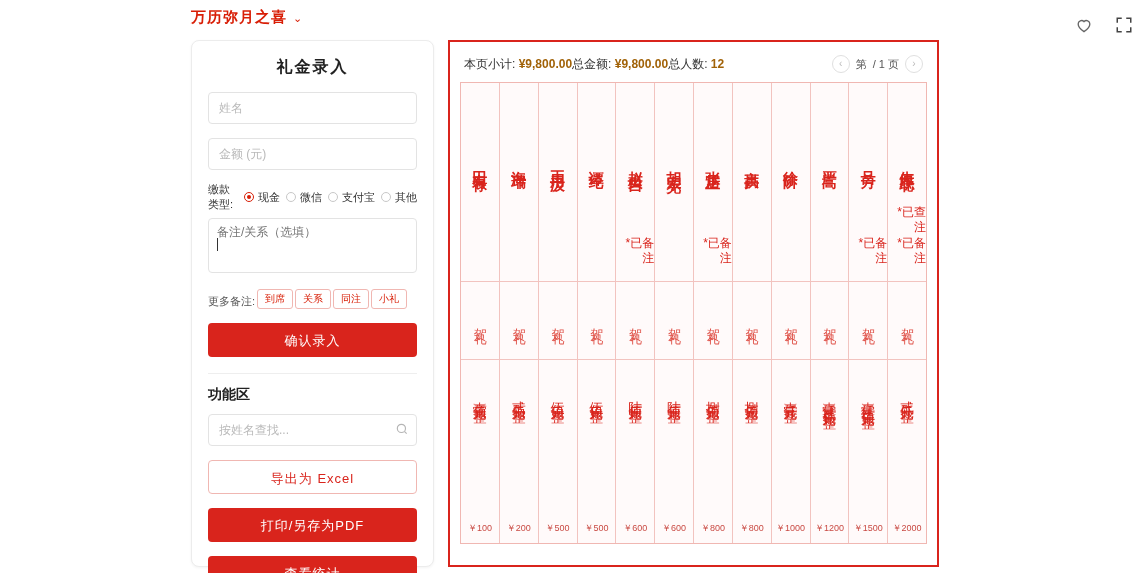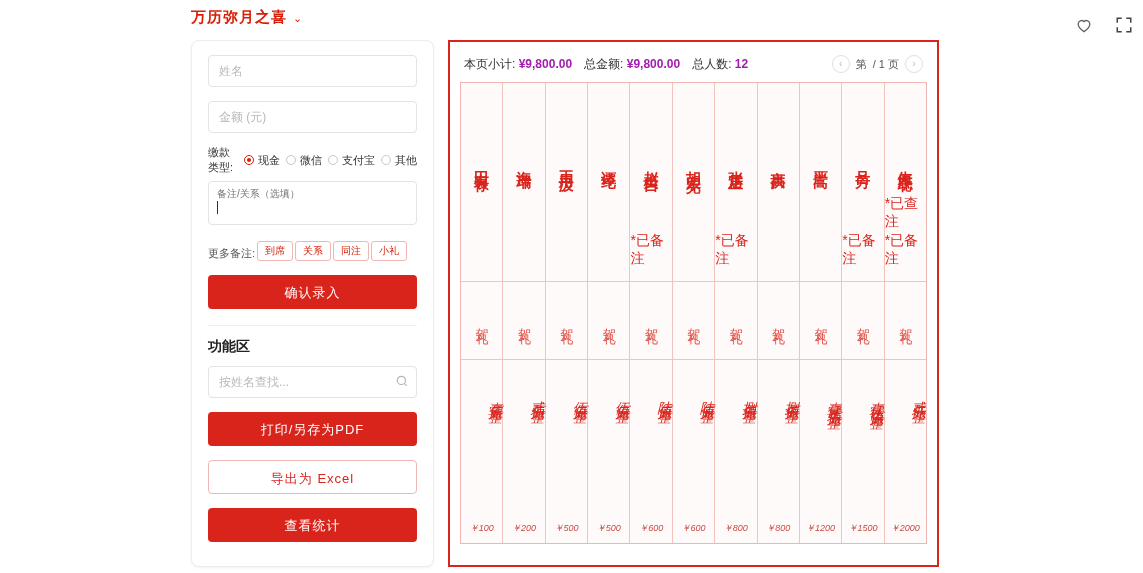--- a/index.html
+++ b/index.html
@@ -71,23 +71,23 @@
     position:relative;
   }
   .radio-dot.on { border-color:#d81e06; }
   .radio-dot.on::after {
     content:""; position:absolute; left:2px; top:2px;
     width:4px; height:4px; border-radius:50%; background:#d81e06;
   }
 
   .textarea-wrap { position:relative; margin-top:6px; }
   .textarea {
-    width:100%; height:44px;
+    width:100%; height:55px;
     border:1px solid #e3e3e3; border-radius:4px;
-    padding:5px 8px; font-size:10px; color:#bdbdbd;
+    padding:5px 8px; font-size:12px; color:#bdbdbd;
     resize:none; outline:none; background:#fff;
     font-family:"Liberation Sans", sans-serif;
   }
   .caret {
     position:absolute; left:9px; top:20px; width:1px; height:13px;
     background:#333;
   }
 
   .more-row {
     margin-top:12px; display:flex; align-items:flex-end; gap:2px;
@@ -128,21 +128,21 @@
     position:absolute; left:448px; top:40px;
     width:491px; height:527px;
     background:#fff; border:2px solid #d9241c; border-radius:0;
     padding:10px 10px;
   }
   .summary {
     display:flex; align-items:center; font-size:12px; color:#333;
     height:24px; padding:0 4px;
   }
   .summary .k { color:#333; }
-  .summary .v { color:#a21caf; font-weight:bold; margin-right:12px; }
+  .summary .v { color:#a16207; font-weight:bold; }
   .pager {
     margin-left:auto; display:flex; align-items:center; gap:6px;
     font-size:11px; color:#555;
   }
   .pg-btn {
     width:18px; height:18px; border-radius:50%;
     border:1px solid #e0e0e0; color:#bbb; background:#fff;
     display:flex; align-items:center; justify-content:center;
     font-size:10px; line-height:1;
   }
@@ -171,33 +171,32 @@
     writing-mode: vertical-rl;
     text-orientation: upright;
     letter-spacing:3px;
     line-height:1.05;
   }
   .name-txt {
     color:#d9241c; font-size:15px; font-weight:bold;
   }
   .note {
     position:absolute; bottom:14px; left:0; right:0;
-    text-align:left; color:#d9241c; font-size:14px;
+    text-align:right; color:#d9241c; font-size:12px;
     line-height:1.3;
   }
   .cell-gift {
     height:78px; border-bottom:1px solid #f2c3bf;
     display:flex; align-items:center; justify-content:center;
   }
   .gift-txt { color:#e0554c; font-size:13px; }
   .cell-amt {
     flex:1; position:relative;
-    display:flex; flex-direction:column; align-items:flex-end;
+    display:flex; flex-direction:column; align-items:center;
     padding-top:30px;
-    font-style:italic;
   }
   .amt-txt { color:#d9241c; font-size:14px; }
   .num {
     position:absolute; bottom:8px; left:0; right:0;
     text-align:center; color:#c94a43; font-size:9px;
   }
 </style>
 </head>
 <body>
 
@@ -216,20 +215,21 @@
       </div>
       <div class="icon-btn">
         <svg width="18" height="18" viewBox="0 0 24 24" fill="none" stroke="#444" stroke-width="2">
           <path d="M3 9V3h6M21 9V3h-6M3 15v6h6M21 15v6h-6"></path>
         </svg>
       </div>
     </div>
   </div>
 
   <div class="left-panel">
+    <div class="panel-title">礼金录入</div>
 
     <input class="input" type="text" placeholder="姓名" style="">
 
     <input class="input" type="text" placeholder="金额 (元)" style="">
 
     <div class="radio-row">
       <span class="lbl">缴款类型:</span>
       <span class="radio-opt">
         <span class="radio-dot on"></span>
         <span>现金</span>
@@ -270,22 +270,22 @@
     <div class="search-wrap">
       <input class="input" type="text" placeholder="按姓名查找..." style="">
       <span class="search-ic">
         <svg width="14" height="14" viewBox="0 0 24 24" fill="none" stroke="#b5b5b5" stroke-width="2">
           <circle cx="11" cy="11" r="7"></circle>
             <path d="M20 20l-3.5-3.5"></path>
         </svg>
       </span>
     </div>
 
+    <button class="btn btn-outline">导出为 Excel</button>
     <button class="btn btn-primary">打印/另存为PDF</button>
-    <button class="btn btn-outline">导出为 Excel</button>
     <button class="btn btn-primary">查看统计</button>
 
     
   </div>
 
   <div class="right-panel">
     <div class="summary">
       <span class="k">本页小计:</span>&nbsp;
       <span class="v">¥9,800.00</span>
       <span class="k">总金额:</span>&nbsp;
@@ -338,20 +338,33 @@
         </div>
         <div class="cell-gift">
           <span class="vtext gift-txt">贺礼</span>
         </div>
         <div class="cell-amt">
           <span class="vtext amt-txt">壹仟贰佰元整</span>
           <span class="num">￥1200</span>
         </div>
       </div>
 
+      <div class="col">
+        <div class="cell-name">
+          <span class="vtext name-txt">徐阶</span>
+          <span class="note" style="white-space:pre-line"></span>
+        </div>
+        <div class="cell-gift">
+          <span class="vtext gift-txt">贺礼</span>
+        </div>
+        <div class="cell-amt">
+          <span class="vtext amt-txt">壹仟元整</span>
+          <span class="num">￥1000</span>
+        </div>
+      </div>
 
       <div class="col">
         <div class="cell-name">
           <span class="vtext name-txt">高拱</span>
           <span class="note" style="white-space:pre-line"></span>
         </div>
         <div class="cell-gift">
           <span class="vtext gift-txt">贺礼</span>
         </div>
         <div class="cell-amt">

